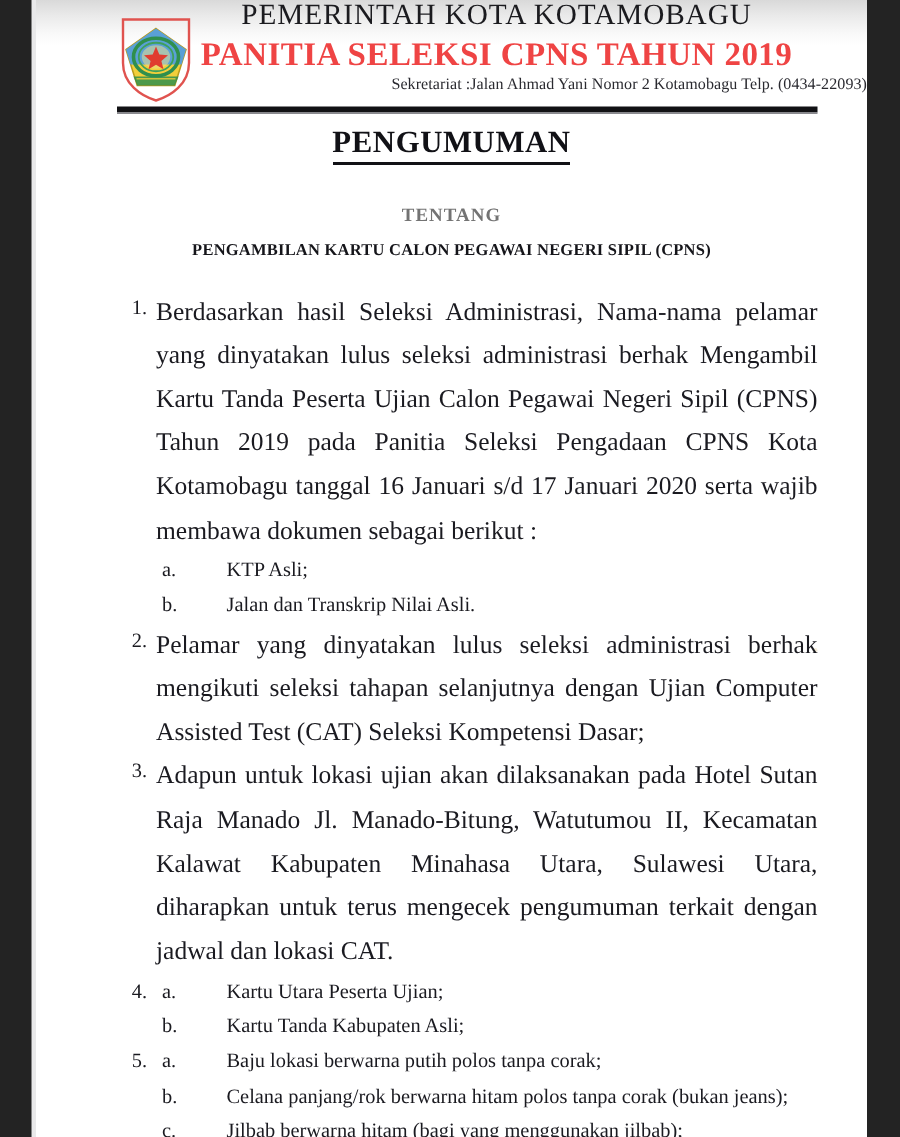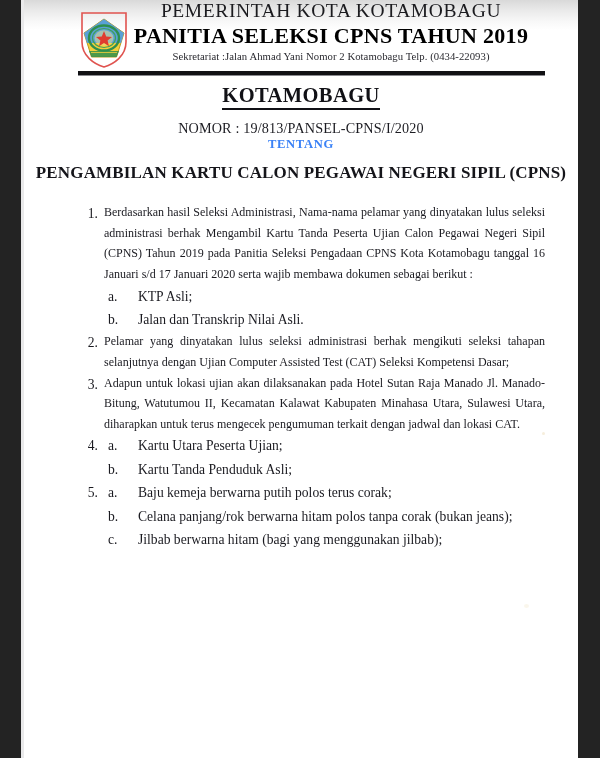--- a/index.html
+++ b/index.html
@@ -95,32 +95,33 @@
     letter-spacing: .6px;
     color: #1b1b1f;
     line-height: 1.12;
     white-space: nowrap;
   }
   .panitia-line {
     font-family: "Liberation Serif", serif;
     font-weight: bold;
     font-size: 22px;
     letter-spacing: .3px;
-    color: #000000;
+    color: #ef4444;
     line-height: 1.16;
     margin-top: 1px;
     white-space: nowrap;
   }
   .sekretariat-line {
     font-family: "Liberation Serif", serif;
     font-size: 10.7px;
     color: #2a2a30;
     letter-spacing: .05px;
     margin-top: 2px;
     white-space: nowrap;
+    text-align: right;
   }
 
   .head-rule {
     position: absolute;
     left: 54px;
     top: 71px;
     width: 467px;
     height: 4px;
     background: #111114;
   }
@@ -154,27 +155,28 @@
     color: #1c1c22;
     margin-top: 10px;
     letter-spacing: .15px;
   }
 
   .tentang {
     font-family: "Liberation Serif", serif;
     font-weight: bold;
     font-size: 12.6px;
     letter-spacing: .7px;
-    color: #3b82f6;
+    color: #737373;
+    margin-top: 26px;
   }
 
   .subject {
     font-family: "Liberation Serif", serif;
     font-weight: bold;
-    font-size: 17px;
+    font-size: 11px;
     letter-spacing: .15px;
     color: #15151a;
     line-height: 1.42;
     margin-top: 9px;
   }
 
   
   .body-list {
     margin-top: 17px;
     padding-left: 54px;
@@ -192,21 +194,21 @@
     top: 0;
     width: 20px;
     text-align: right;
     font-family: "Liberation Serif", serif;
     font-size: 13.6px;
     color: #1a1a20;
     line-height: 1.72;
   }
   .clause-text {
     font-family: "Liberation Serif", serif;
-    font-size: 12px;
+    font-size: 17px;
     color: #1a1a20;
     line-height: 1.72;
     text-align: justify;
     text-justify: inter-word;
   }
 
   .subclause-list { margin-top: 0; }
   .subclause {
     position: relative;
     padding-left: 30px;
@@ -222,20 +224,21 @@
     font-size: 13.6px;
     color: #1a1a20;
     line-height: 1.72;
   }
   .subclause-text {
     font-family: "Liberation Serif", serif;
     font-size: 13.6px;
     color: #1a1a20;
     line-height: 1.72;
     text-align: left;
+    margin-left: 13px;
   }
 </style>
 </head>
 <body>
 
 <div id="viewport">
 
   <div class="chrome-band left"></div>
   <div class="chrome-gutter"></div>
   <div class="chrome-band right"></div>
@@ -273,23 +276,22 @@
         <div class="gov-line">PEMERINTAH KOTA KOTAMOBAGU</div>
         <div class="panitia-line">PANITIA SELEKSI CPNS TAHUN 2019</div>
         <div class="sekretariat-line">Sekretariat :Jalan Ahmad Yani Nomor 2 Kotamobagu Telp. (0434-22093)</div>
       </div>
 
       <div class="head-rule"></div>
     </div>
 
     <div class="title-block">
       <div>
-        <span class="announce-title">KOTAMOBAGU</span>
-      </div>
-      <div class="announce-number">NOMOR : 19/813/PANSEL-CPNS/I/2020</div>
+        <span class="announce-title">PENGUMUMAN</span>
+      </div>
       <div class="tentang">TENTANG</div>
       <div class="subject">
         <div>PENGAMBILAN KARTU CALON PEGAWAI NEGERI SIPIL (CPNS)</div>
       </div>
     </div>
 
     <div class="body-list" id="body-list">
         <div class="clause">
           <div class="clause-num">1.</div>
           <div class="clause-text">Berdasarkan hasil Seleksi Administrasi, Nama-nama pelamar yang dinyatakan lulus seleksi administrasi berhak Mengambil Kartu Tanda Peserta Ujian Calon Pegawai Negeri Sipil (CPNS) Tahun 2019 pada Panitia Seleksi Pengadaan CPNS Kota Kotamobagu tanggal 16 Januari s/d 17 Januari 2020 serta wajib membawa dokumen sebagai berikut :</div>
@@ -314,30 +316,30 @@
         </div>
         <div class="clause">
           <div class="clause-num">4.</div>
           <div class="subclause-list">
             <div class="subclause">
               <div class="subclause-marker">a.</div>
               <div class="subclause-text">Kartu Utara Peserta Ujian;</div>
             </div>
             <div class="subclause">
               <div class="subclause-marker">b.</div>
-              <div class="subclause-text">Kartu Tanda Penduduk Asli;</div>
+              <div class="subclause-text">Kartu Tanda Kabupaten Asli;</div>
             </div>
           </div>
         </div>
         <div class="clause">
           <div class="clause-num">5.</div>
           <div class="subclause-list">
             <div class="subclause">
               <div class="subclause-marker">a.</div>
-              <div class="subclause-text">Baju kemeja berwarna putih polos terus corak;</div>
+              <div class="subclause-text">Baju lokasi berwarna putih polos tanpa corak;</div>
             </div>
             <div class="subclause">
               <div class="subclause-marker">b.</div>
               <div class="subclause-text">Celana panjang/rok berwarna hitam polos tanpa corak (bukan jeans);</div>
             </div>
             <div class="subclause">
               <div class="subclause-marker">c.</div>
               <div class="subclause-text">Jilbab berwarna hitam (bagi yang menggunakan jilbab);</div>
             </div>
           </div>

